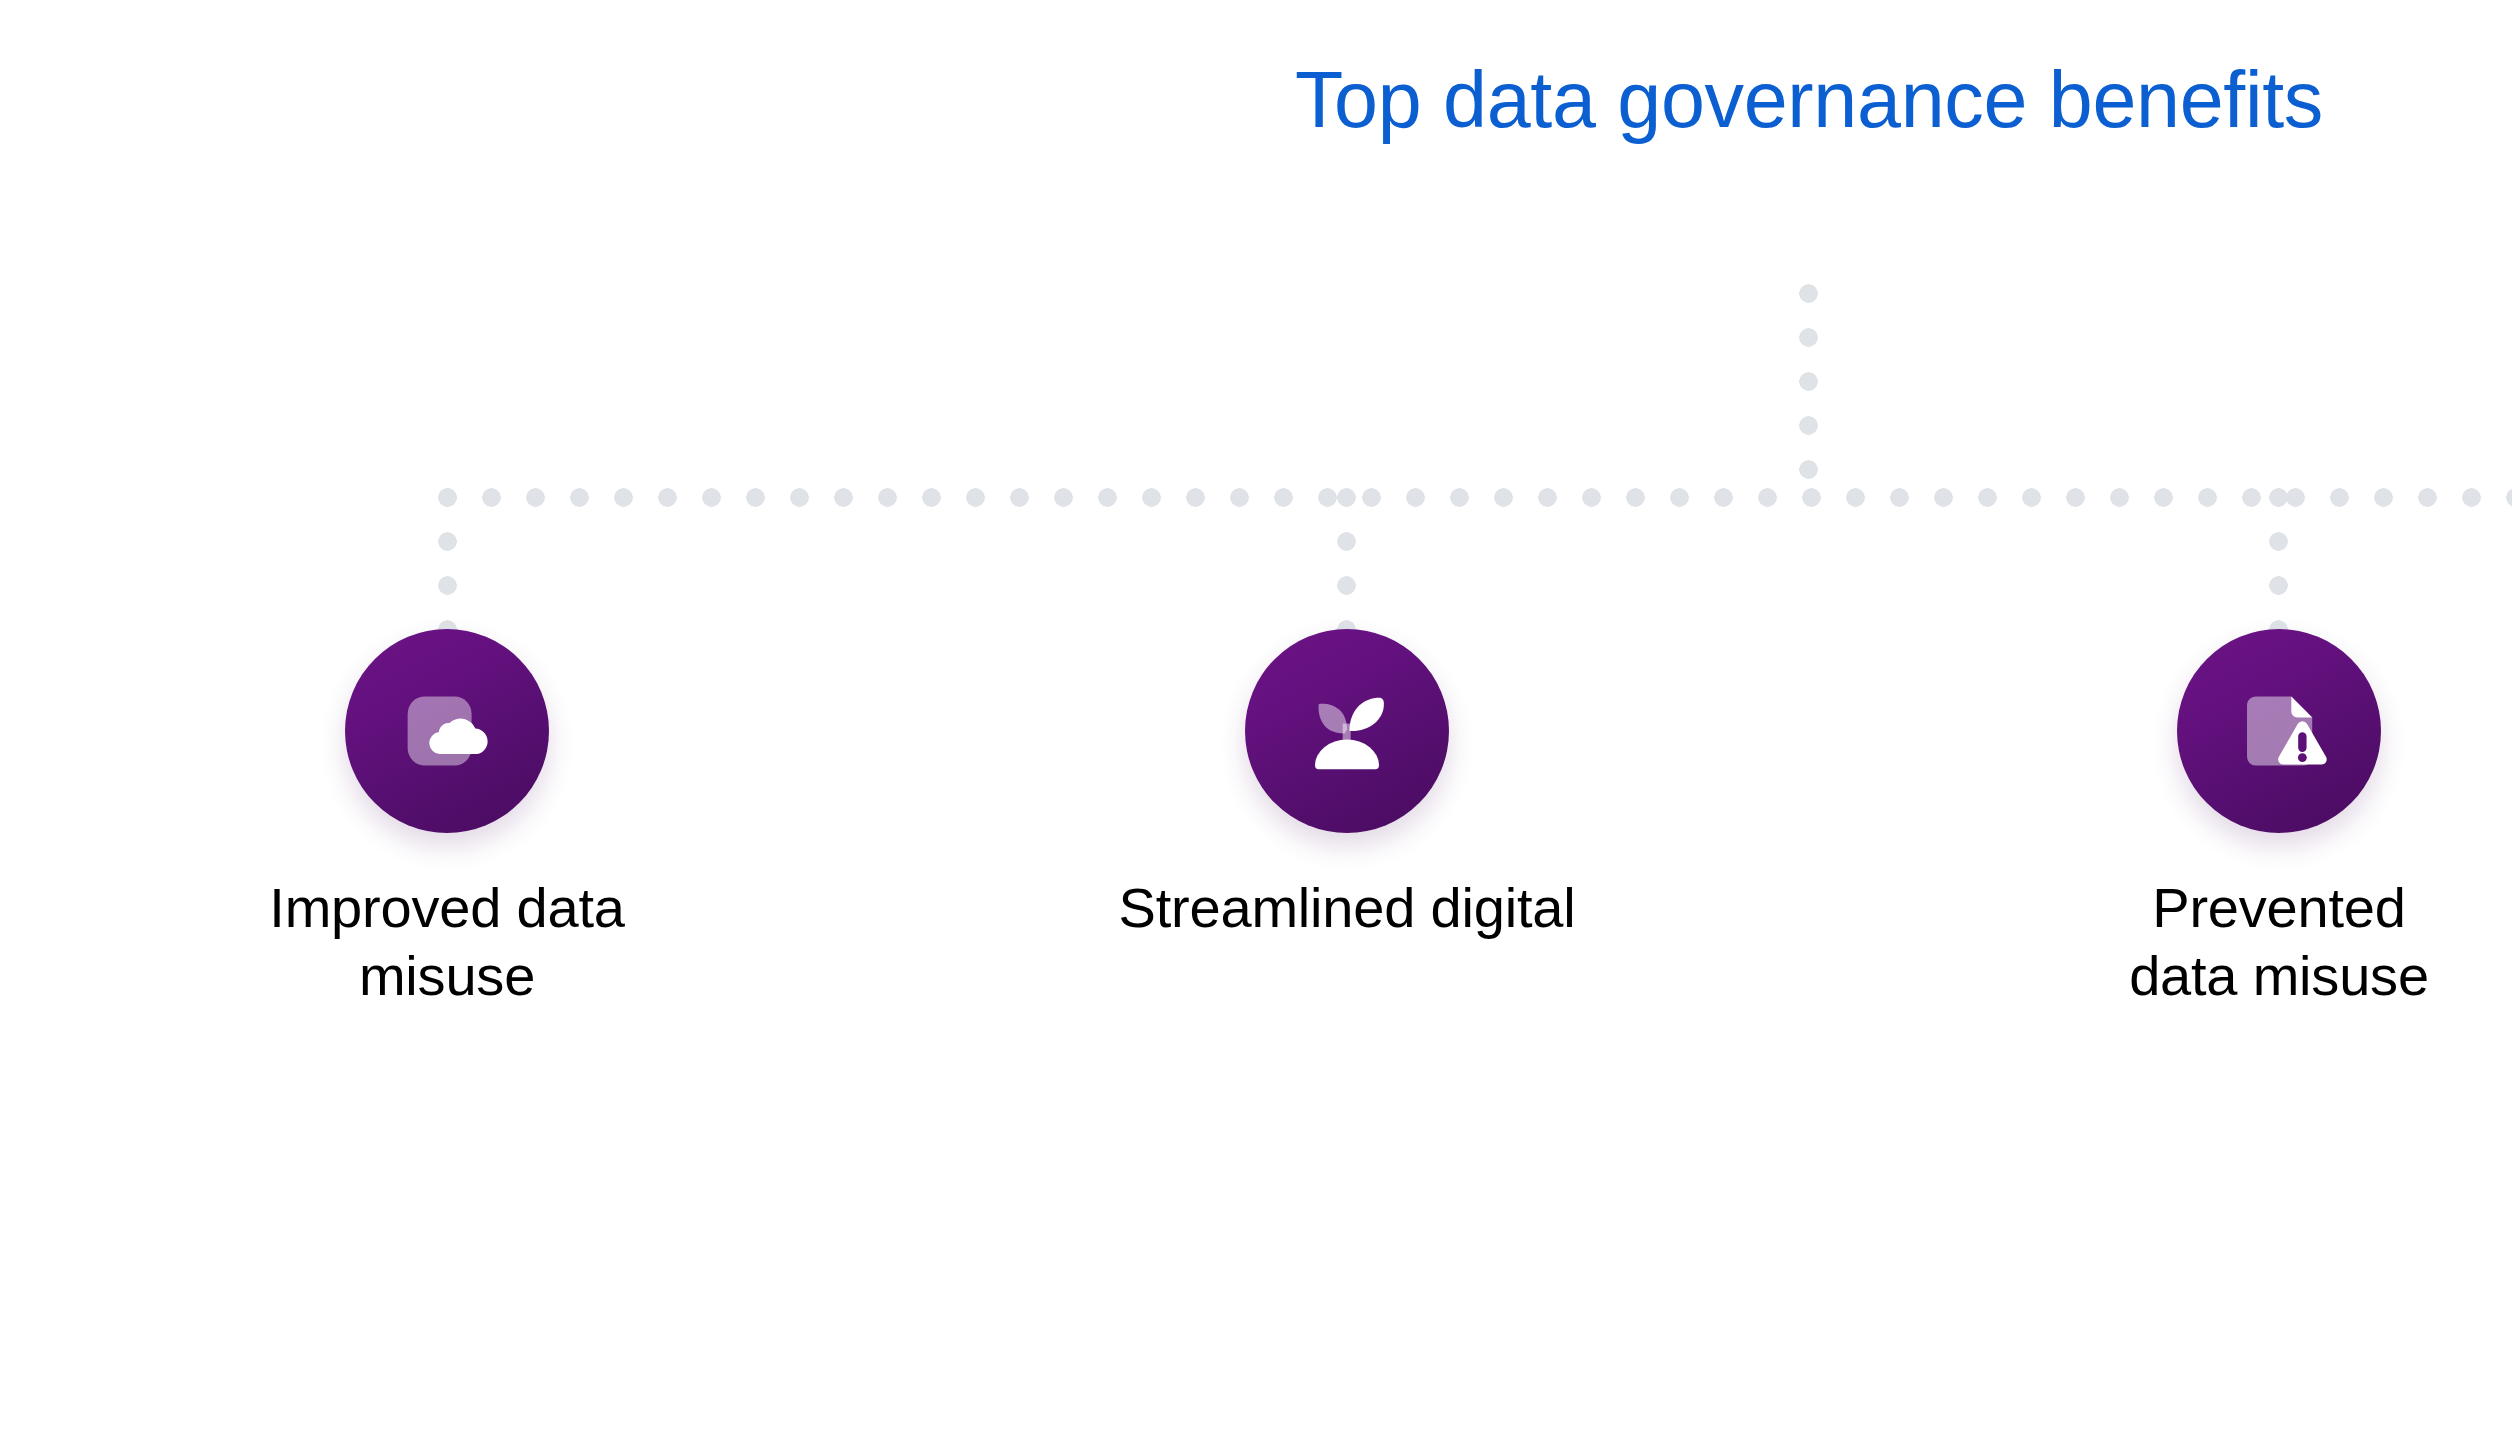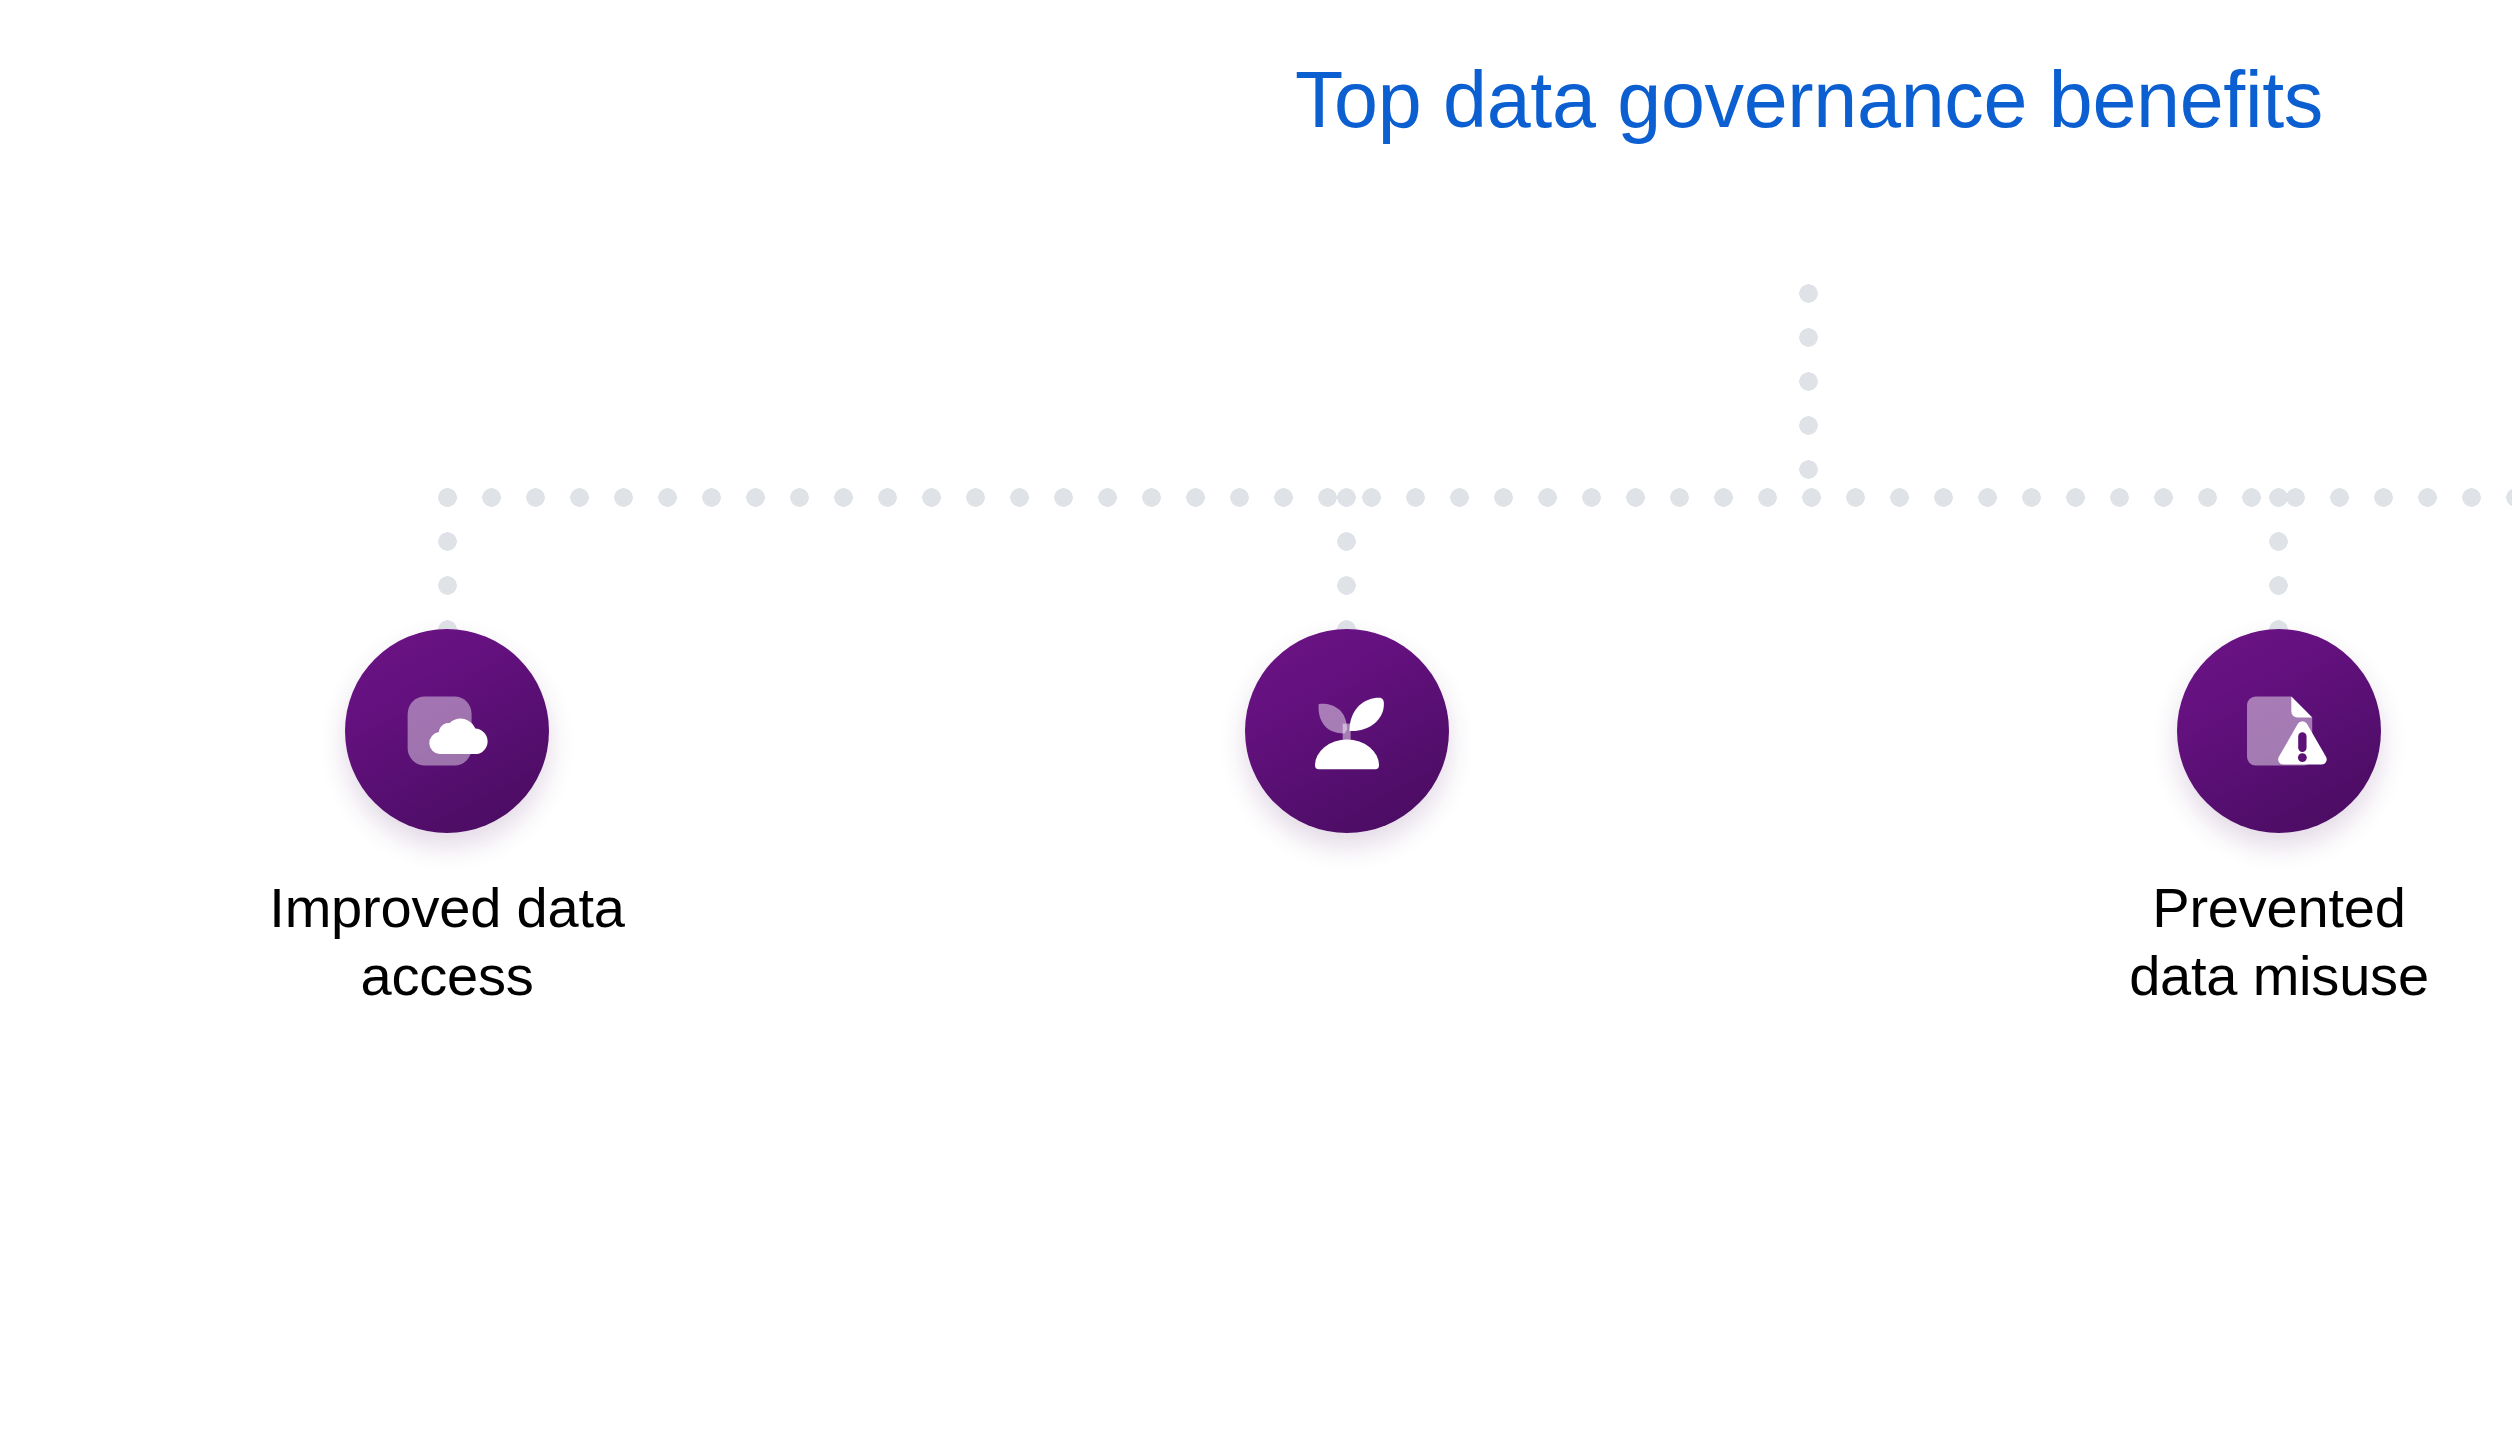--- a/index.html
+++ b/index.html
@@ -128,34 +128,35 @@
 
   <div class="item" style="left:75px;">
     <div class="circle">
       <svg viewBox="0 0 100 100">
         <rect x="18" y="22" width="52" height="56" rx="14" fill="#ffffff" opacity="0.42"></rect>
         <path d="M48 52 a13 13 0 0 1 25 -4 a10.5 10.5 0 0 1 1.5 20.8 L44 68.8 a9 9 0 0 1 -0.6 -17.9 a8 8 0 0 1 11.6 -6.6 z" fill="#ffffff"></path>
       </svg>
     </div>
     <div class="label">
       <div>Improved data</div>
-      <div>access</div>
+      <div>misuse</div>
     </div>
   </div>
 
   <div class="item" style="left:975px;">
     <div class="circle">
       <svg viewBox="0 0 100 100">
         <path d="M48 52 C30 52 26 38 27 28 C39 27 50 33 50 49 z" fill="#ffffff" opacity="0.46"></path>
         <rect x="46.5" y="44" width="6.5" height="24" fill="#ffffff" opacity="0.46"></rect>
         <path d="M52 50 C52 31 65 23 76 23 C79 23 80 25 80 28 C80 41 68 50 54 50 z" fill="#ffffff"></path>
         <path d="M24 78 a26 21 0 0 1 52 0 a3 3 0 0 1 -3 3 L27 81 a3 3 0 0 1 -3 -3 z" fill="#ffffff"></path>
       </svg>
     </div>
     <div class="label">
+      <div>Streamlined digital</div>
     </div>
   </div>
 
   <div class="item" style="left:1907px;">
     <div class="circle">
       <svg viewBox="0 0 100 100">
         <path d="M24 29 a7 7 0 0 1 7 -7 L60 22 L77 39 L77 71 a7 7 0 0 1 -7 7 L31 78 a7 7 0 0 1 -7 -7 z" fill="#ffffff" opacity="0.45"></path>
         <path d="M60 22 L77 39 L65 39 a5 5 0 0 1 -5 -5 z" fill="#ffffff"></path>
         <path d="M69 42 a4.2 4.2 0 0 1 3.7 2.2 L88.2 71 a4.2 4.2 0 0 1 -3.7 6.3 L53.6 77.3 a4.2 4.2 0 0 1 -3.7 -6.3 L65.3 44.2 A4.2 4.2 0 0 1 69 42 z" fill="#ffffff"></path>
         <rect x="65.6" y="51" width="6.8" height="16" rx="3.4" fill="#5d1076"></rect>

